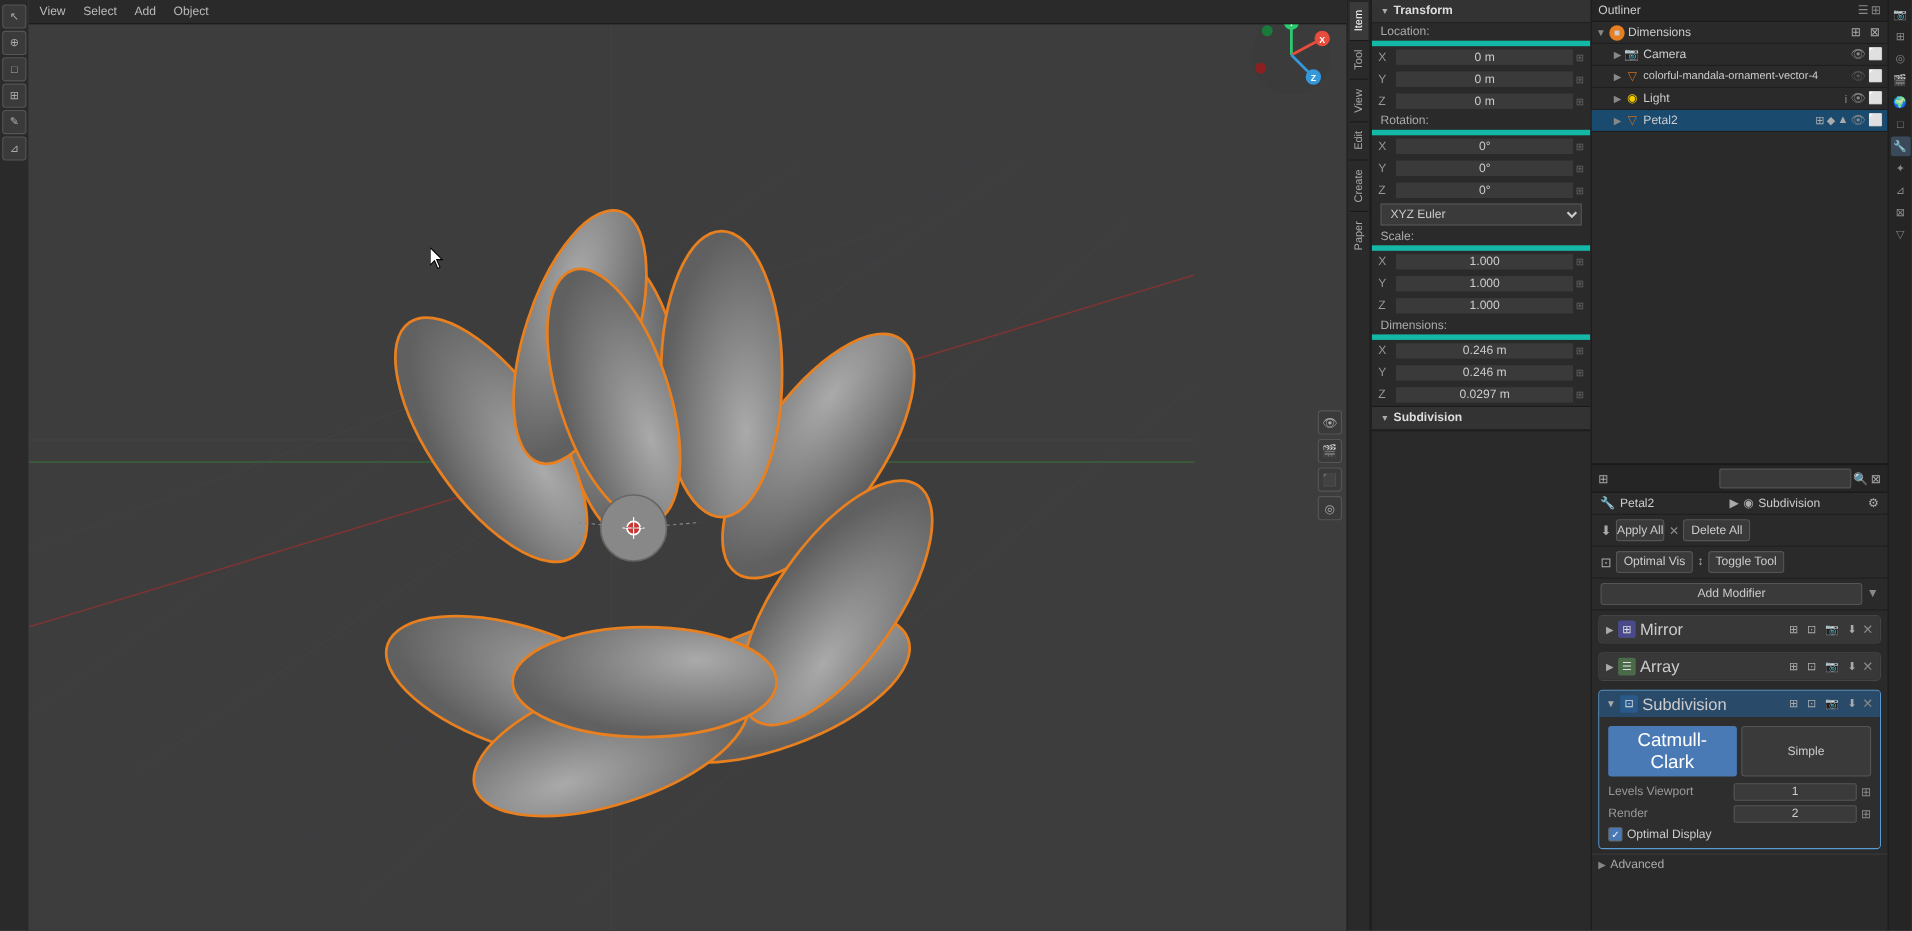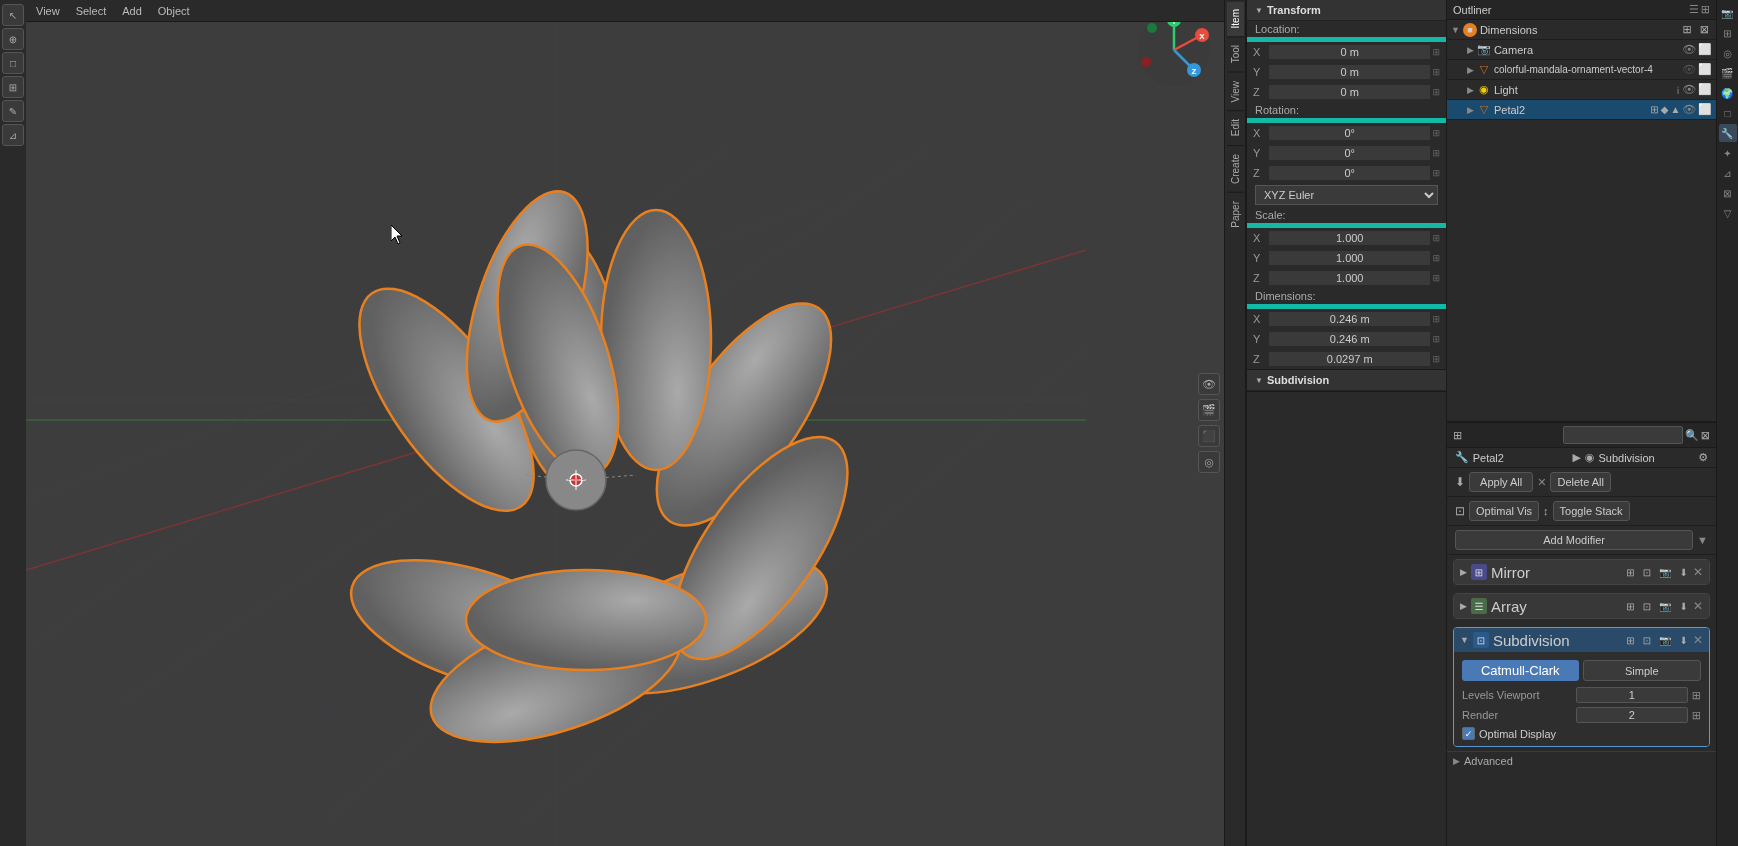--- a/index.html
+++ b/index.html
@@ -240,21 +240,21 @@
       align-items: center;
       padding: 4px 8px;
       border-bottom: 1px solid #1e1e1e;
       gap: 4px;
     }
     .btn-apply-all {
       background: #3a3a3a;
       border: 1px solid #555;
       color: #ccc;
       font-size: 11px;
-      padding: 3px 10px;
+      padding: 3px 0;
       border-radius: 3px;
       cursor: pointer;
     }
     .btn-delete-all {
       background: #3a3a3a;
       border: 1px solid #555;
       color: #ccc;
       font-size: 11px;
       padding: 3px 6px;
       border-radius: 3px;
@@ -341,21 +341,21 @@
 
     .subdivision-btns {
       display: flex;
       gap: 4px;
       margin: 4px 0;
     }
     .btn-catmull {
       background: #4a7ab5;
       border: none;
       color: #fff;
-      font-size: 13px;
+      font-size: 17px;
       padding: 3px 8px;
       border-radius: 3px;
       cursor: pointer;
       flex: 1;
     }
     .btn-simple {
       background: #3a3a3a;
       border: 1px solid #555;
       color: #ccc;
       font-size: 11px;
@@ -888,21 +888,21 @@
       <div class="apply-all-row">
         <span style="font-size:12px; color:#aaa; cursor:pointer;">⬇</span>
         <button class="btn-apply-all">Apply All</button>
         <span style="font-size:11px; color:#888; cursor:pointer;">✕</span>
         <button class="btn-delete-all">Delete All</button>
       </div>
       <div class="apply-all-row">
         <span style="font-size:12px; color:#aaa;">⊡</span>
         <button class="btn-viewport-vis">Optimal Vis</button>
         <span style="font-size:11px; color:#aaa;">↕</span>
-        <button class="btn-toggle-stack">Toggle Stack</button>
+        <button class="btn-toggle-stack">Toggle Tool</button>
       </div>
 
       <div class="modifier-add-row">
         <button class="btn-add-modifier">Add Modifier</button>
         <span style="font-size:11px; color:#888; cursor:pointer;">▼</span>
       </div>
 
       <div class="modifier-item">
         <div class="modifier-item-header">
           <span class="modifier-collapse-arrow">▶</span>

